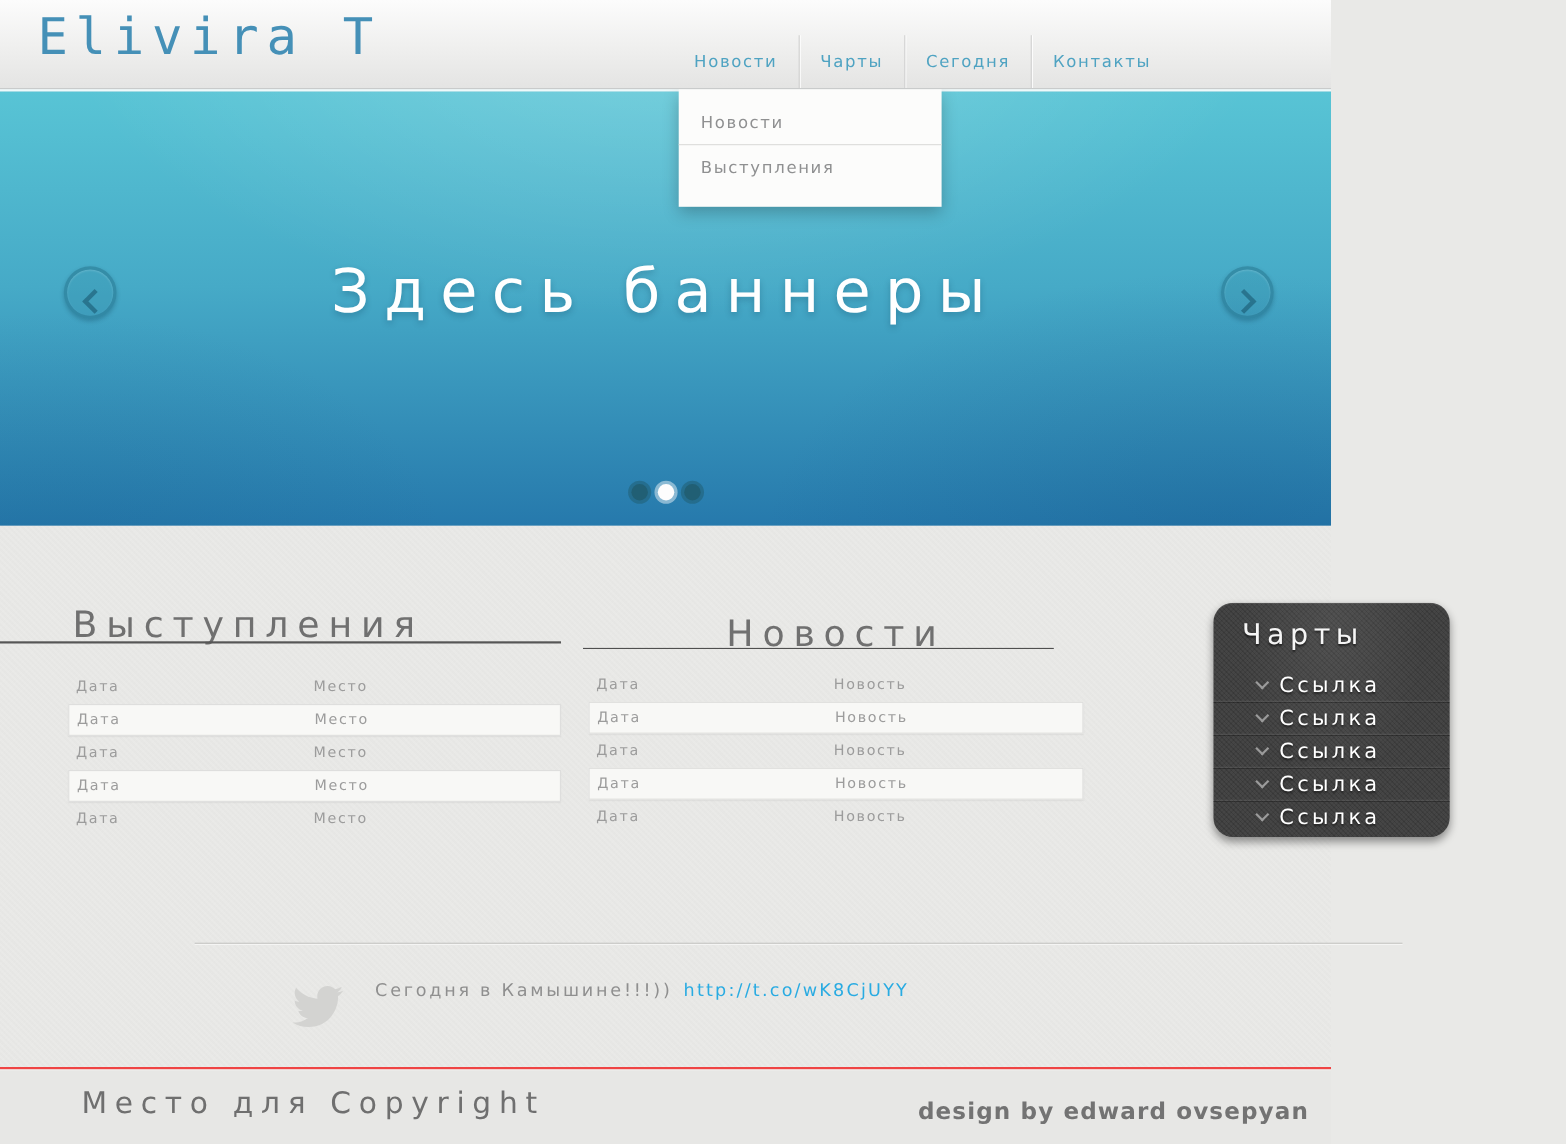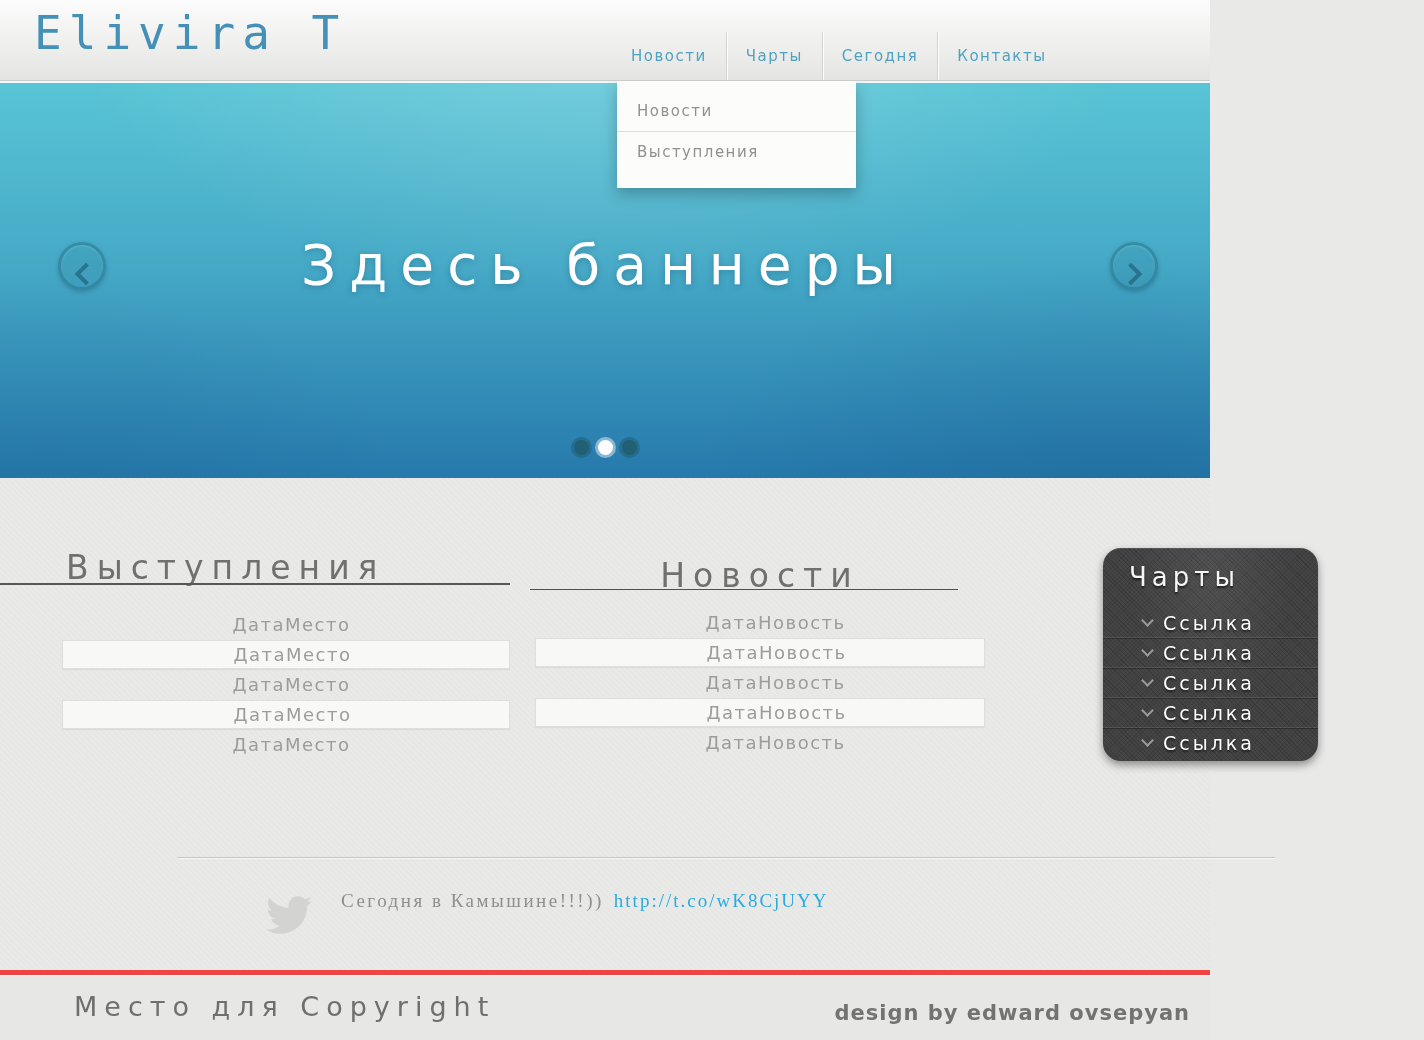--- a/index.html
+++ b/index.html
@@ -65,21 +65,21 @@
   .rule{position:absolute;height:2px;background:#565656;}
   .rule-perf{left:0;top:105px;width:510px;}
   .rule-news{left:530px;top:111px;width:428px;height:1px;background:#4f4f4f;}
 
   .table{position:absolute;width:448px;}
   .table-perf{left:62px;top:132px;}
   .table-news{left:535px;top:130px;width:450px;}
   .row{display:flex;align-items:center;height:29px;margin-bottom:1px;box-sizing:border-box;}
   .table div.row:nth-of-type(even){background:#f8f8f6;border:1px solid #dededd;
     box-shadow:0 1px 1px rgba(0,0,0,.05);}
-  .cell{font-size:18px;color:#9c9c9c;letter-spacing:1.5px;text-align:right;}
+  .cell{font-size:13px;color:#9c9c9c;letter-spacing:1.5px;}
   .c1{padding-left:7px;width:223px;box-sizing:border-box;}
 
   
   .charts{position:absolute;left:1103px;top:70px;width:215px;height:213px;border-radius:18px;
     box-shadow:0 4px 8px rgba(0,0,0,.4), inset 0 1px 0 rgba(255,255,255,.08);
     background:
       radial-gradient(ellipse at 50% 10%, rgba(255,255,255,.07), transparent 55%),
       repeating-linear-gradient(45deg, rgba(0,0,0,.12) 0 1px, transparent 1px 3px),
       repeating-linear-gradient(-45deg, rgba(0,0,0,.08) 0 1px, transparent 1px 3px),
       #454545;}
@@ -93,28 +93,28 @@
     border-right:2px solid #9b9b9b;border-bottom:2px solid #9b9b9b;transform:rotate(45deg);}
   .chart-link-label{font-size:19px;color:#ffffff;letter-spacing:3px;
     text-shadow:0 2px 2px rgba(0,0,0,.55);}
 
   
   .divider{position:absolute;left:177px;top:379px;width:1098px;height:1px;background:#c5c5c3;
     box-shadow:0 1px 0 #f7f7f5;}
   .tweet{position:absolute;left:263px;top:408px;display:flex;}
   .bird{display:block;margin-top:6px;}
   .tweet-body{margin-left:26px;}
-  .tweet-line{margin:4px 0 0 0;font-size:19px;color:#8f8f8f;letter-spacing:2.5px;white-space:nowrap;font-family:Liberation Serif, serif;}
+  .tweet-line{margin:4px 0 0 0;font-size:16px;color:#8f8f8f;letter-spacing:2.5px;white-space:nowrap;}
   .tweet-link{color:#29abe2;margin-left:10px;letter-spacing:2px;}
   .tweet-by{margin:14px 0 0 3px;font-size:13px;color:#9d9d9d;letter-spacing:1px;}
   .tweet-author{color:#29abe2;margin-left:6px;}
 
   
   .footer{position:absolute;top:970px;left:0;width:100%;height:70px;background:#e7e7e5;
-    border-top:5px solid #ef4444;box-shadow:inset 0 1px 0 #f8f8f6;box-sizing:border-box;}
+    border-top:2px solid #ef4444;box-shadow:inset 0 1px 0 #f8f8f6;box-sizing:border-box;}
   .copyright{position:absolute;left:74px;top:16px;font-size:27px;color:#6f6f6f;letter-spacing:7px;}
   .credit{position:absolute;right:20px;top:26px;font-size:21px;font-weight:bold;color:#737373;
     letter-spacing:1px;}
 </style>
 <title>Elivira T</title></head>
 <body>
 
 <div class="page" data-interactable="false">
 
   <header class="header" data-interactable="false">

